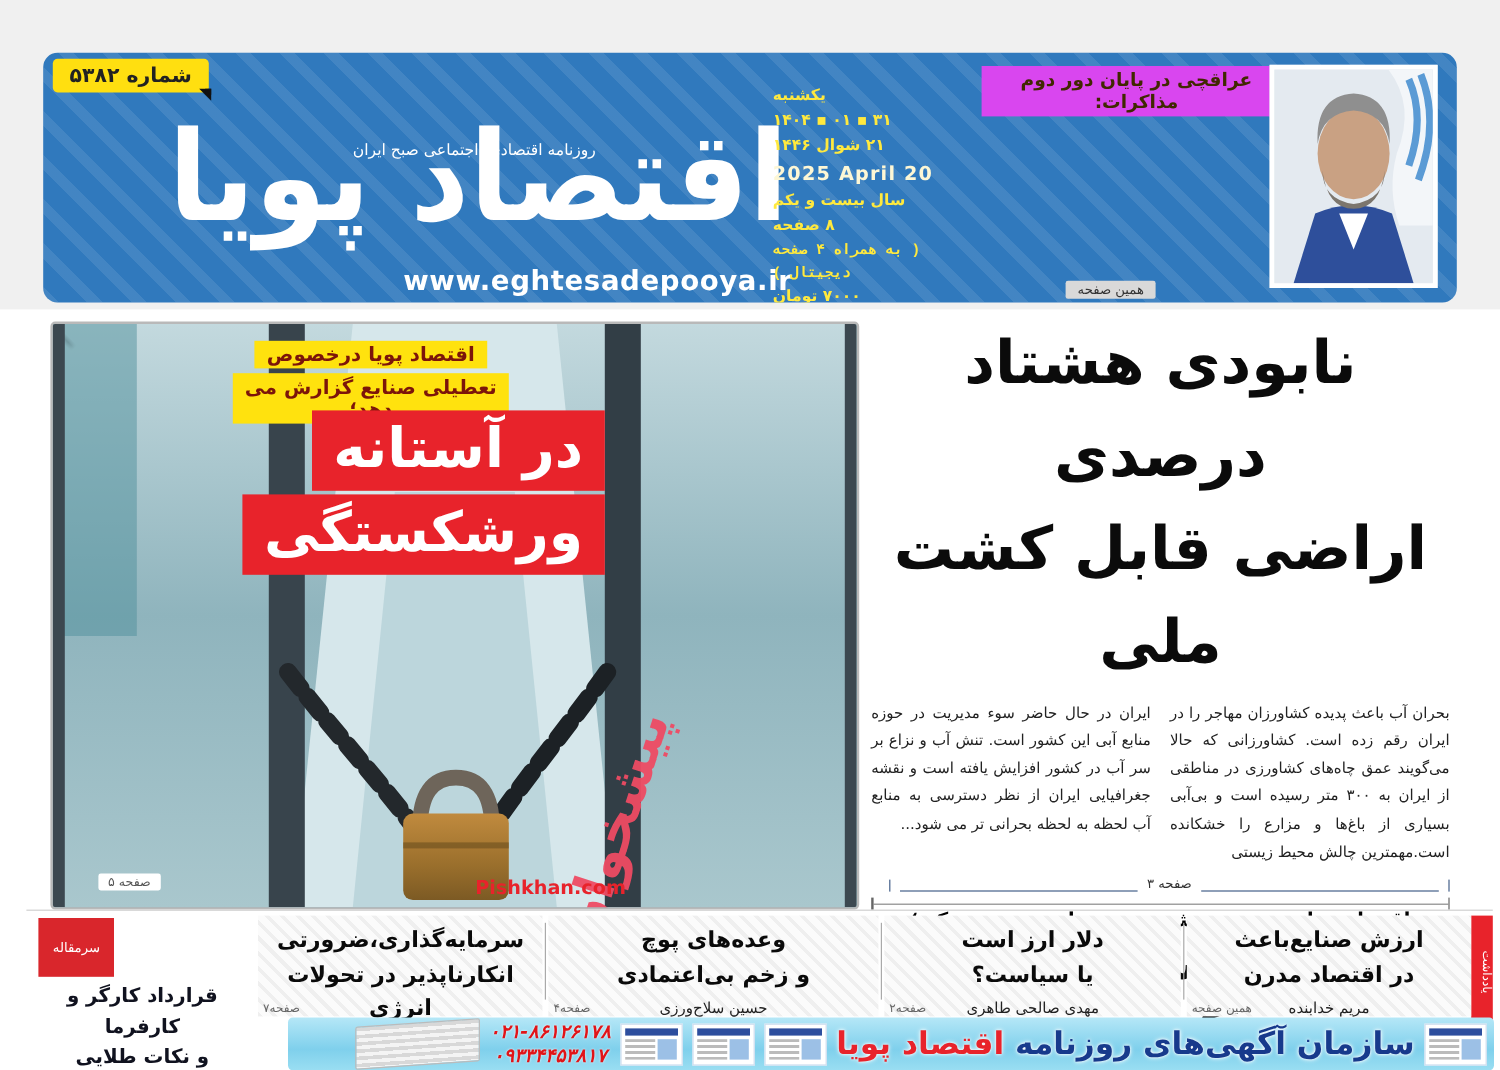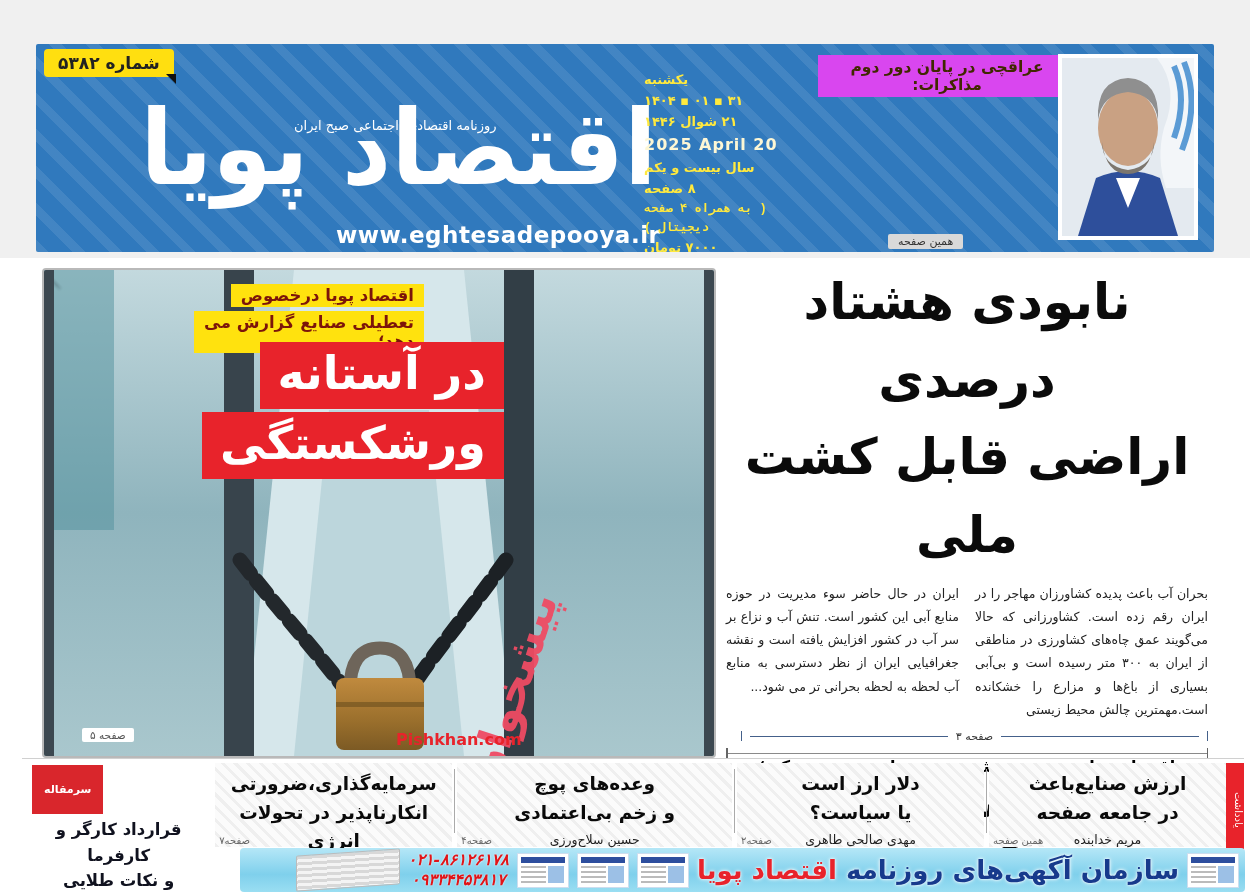--- a/index.html
+++ b/index.html
@@ -3,21 +3,21 @@
 <meta charset="utf-8">
 <style>
   * { margin:0; padding:0; box-sizing:border-box; }
   html,body { background:#e9e9e9; }
   body { font-family:"DejaVu Sans", sans-serif; }
   .page { position:relative; width:1250px; height:892px; margin:0 auto; background:#fbfbfb; overflow:hidden; direction:rtl; }
   .header-zone { position:absolute; left:0; top:0; width:1250px; height:258px; background:#f0f0f0; }
   .content-zone { position:absolute; left:0; top:258px; width:1250px; height:634px; background:#ffffff; }
 
   
-  .masthead { position:absolute; left:36px; top:44px; width:1178px; height:208px; background:#3079bd; border-radius:2px; overflow:hidden; }
+  .masthead { position:absolute; left:36px; top:44px; width:1178px; height:208px; background:#3079bd; border-radius:12px; overflow:hidden; }
   .masthead::before { content:""; position:absolute; inset:0;
      background:repeating-linear-gradient(45deg, rgba(255,255,255,.09) 0 9px, rgba(255,255,255,0) 9px 26px); }
   .issue-badge { position:absolute; left:8px; top:5px; background:#ffdf10; color:#222;
      font-weight:bold; font-size:17px; padding:4px 14px; border-radius:4px; z-index:5; }
   .issue-badge::after { content:""; position:absolute; right:-2px; bottom:-7px;
      border:5px solid transparent; border-top-color:#111; border-right-color:#111; }
   .logo-big { position:absolute; left:35px; top:22px; width:655px; height:165px; z-index:2;
      color:#fff; font-weight:bold; font-size:96px; line-height:165px; text-align:center;
      transform:scaleY(1.08); letter-spacing:-2px; }
   .tagline { position:absolute; left:258px; top:74px; z-index:3; color:#fff; font-size:13px; }
@@ -32,41 +32,41 @@
   .lead-headline { position:absolute; left:772px; top:44px; width:268px; z-index:3; color:#fff;
      font-weight:bold; font-size:29px; line-height:1.62; text-align:center; }
   .lead-pagetag { position:absolute; left:852px; top:190px; z-index:4; background:#d9d9d9;
      color:#333; font-size:11px; padding:1px 10px; border-radius:2px; }
   .lead-photo { position:absolute; left:1022px; top:10px; width:140px; height:186px; z-index:4;
      border:4px solid #fff; background:#e3e9ef; }
 
   
   .photo-card { position:absolute; left:42px; top:268px; width:674px; height:490px;
      border:2px solid #b9b9b9; border-radius:4px; background:#8fb3bd; overflow:hidden; }
-  .photo-labels { position:absolute; left:150px; top:14px; width:230px; z-index:6; }
+  .photo-labels { position:absolute; left:150px; top:14px; width:230px; text-align:center; z-index:6; }
   .photo-labels .yl { display:inline-block; background:#ffe20e; color:#7c150a; font-weight:bold;
      font-size:16.5px; padding:2px 10px; margin-bottom:4px; }
   .photo-title { position:absolute; left:158px; top:72px; z-index:6; }
   .photo-title .rl { display:block; width:max-content; background:#e8232b; color:#fff;
      font-weight:bold; font-size:46px; line-height:1.28; padding:2px 18px 6px; margin-bottom:3px; }
   .photo-page { position:absolute; left:10px; bottom:14px; z-index:6; background:#fff; color:#555;
      font-size:10.5px; padding:1px 8px; border-radius:2px;margin-left:28px; }
   .watermark-fa { position:absolute; left:368px; top:392px; z-index:6; color:#ef4b64;
      font-weight:bold; font-size:46px; transform:rotate(-72deg); opacity:.95; }
   .watermark-en { position:absolute; left:352px; top:460px; z-index:6; color:#e8232b;
      font-weight:bold; font-size:16px; direction:ltr; }
 
   
   .col-right { position:absolute; left:726px; top:262px; width:482px; height:496px; }
   .kicker { font-weight:bold; font-size:17px; color:#000; text-align:center; }
   .headline-1 { font-weight:bold; font-size:50px; line-height:1.55; color:#0b0b0b;
      text-align:center; letter-spacing:-1px; margin-top:2px; }
   .body-cols { display:flex; direction:rtl; gap:16px; margin-top:8px; }
   .body-cols p { flex:1; font-size:12.5px; line-height:1.85; color:#222; text-align:justify; }
-  .pg-divider { display:flex; align-items:center; gap:8px; color:#333; font-size:11px; margin-top:9px;padding-left:15px; }
+  .pg-divider { display:flex; align-items:flex-end; gap:8px; color:#333; font-size:11px; margin-top:9px;padding-left:15px; }
   .pg-divider .cap { width:1.5px; height:10px; background:#44608a; }
   .pg-divider .ln { flex:1; height:0; border-top:1.5px solid #44608a; }
   .kicker-2 { font-weight:bold; font-size:16px; color:#000; text-align:center; margin-top:14px; }
   .headline-2 { font-weight:bold; font-size:40px; color:#0b0b0b; text-align:center;
      line-height:1.35; letter-spacing:-1px; }
   .col-bottom-rule { position:absolute; left:0; bottom:0; width:100%; display:flex; align-items:center; }
   .col-bottom-rule .cap { width:1.5px; height:10px; background:#666; }
   .col-bottom-rule .ln { flex:1; border-top:1px solid #8a8a8a; }
 
   
@@ -76,21 +76,21 @@
   .teaser { position:relative; padding:7px 8px 2px; height:84px;
      background:repeating-linear-gradient(45deg,#efefef 0 3px,#fbfbfb 3px 9px); }
   .teaser .t-title { font-weight:bold; font-size:18.5px; color:#0a0a0a; text-align:center; line-height:1.55; }
   .teaser .t-author { font-size:12.5px; color:#222; text-align:center; margin-top:5px; }
   .teaser .t-page { position:absolute; bottom:1px; left:4px; font-size:10px; color:#666; }
   .t1 { width:238px; } .t2 { width:248px; } .t3 { width:276px; } .t4 { width:238px; }
   .strip .sep { width:1px; background:#aaa; margin:6px 2px 14px; }
 
   .editorial { width:194px; height:129px; background:#fff; position:relative; padding:2px 10px; }
   .ed-badge { display:inline-block; background:#d9262c; color:#fff; font-size:11px;
-     font-weight:bold; padding:18px 12px; margin-bottom:3px; }
+     font-weight:normal; padding:18px 12px; margin-bottom:3px; }
   .ed-title { font-weight:bold; font-size:16.5px; color:#10121f; text-align:center; line-height:1.55; }
 
   
   .ad-banner { position:absolute; left:240px; top:848px; width:1005px; height:44px;
      background:linear-gradient(180deg,#b5e7f7 0%,#7fd0ec 60%,#9adef2 100%);
      border-radius:4px; display:flex; direction:rtl; align-items:center; gap:8px; padding:0 6px; overflow:hidden; }
   .ad-title { font-weight:bold; font-size:26px; color:#173a8c; white-space:nowrap;
      text-shadow:0 0 2px #fff, 0 0 4px #fff; }
   .ad-title .brand { color:#e8232b; }
   .thumb { width:52px; height:35px; background:#fff; border:1px solid #cde; flex:0 0 auto; position:relative; }
@@ -228,21 +228,21 @@
   </div>
 
   <div class="section-rule"></div>
 
   <div class="strip">
     <div class="note-bar">یادداشت</div>
 
     <div class="teaser t1">
       <div class="t-title">
         <span>ارزش صنایع‌باعث</span><br>
-        <span>در جامعه صفحه</span>
+        <span>در اقتصاد مدرن</span>
       </div>
       <div class="t-author">مریم خدابنده</div>
       <div class="t-page">همین صفحه</div>
     </div>
     <div class="sep"></div>
 
     <div class="teaser t2">
       <div class="t-title">
         <span>دلار ارز است</span><br>
         <span>یا سیاست؟</span>

